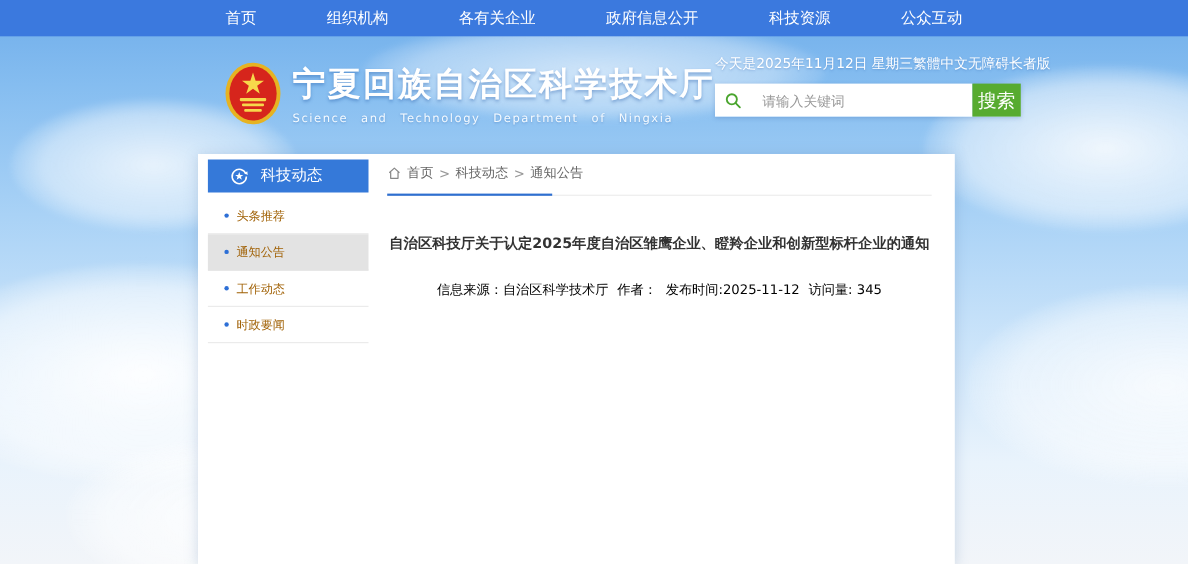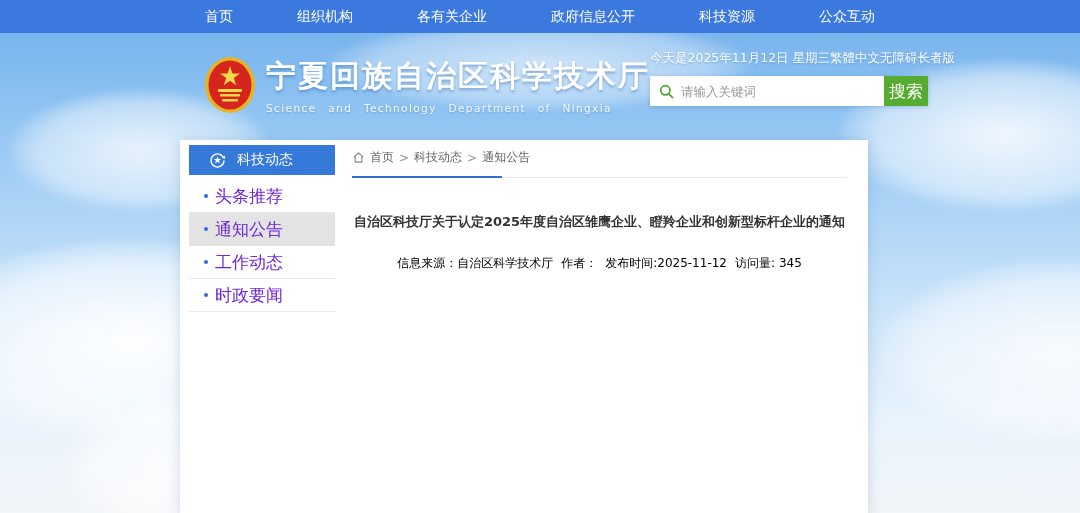--- a/index.html
+++ b/index.html
@@ -44,41 +44,41 @@
     text-shadow:0 1px 2px rgba(25,80,160,.35);
   }
   .header-right { width:278px; display:flex; flex-direction:column; }
   .date-row {
     display:flex; justify-content:space-between; align-items:center;
     color:#fff; font-size:12.5px; margin-top:4px; text-shadow:0 1px 2px rgba(40,90,170,.35); white-space:nowrap;
   }
   .quick-links { display:flex; }
   .quick-links a { color:#fff; text-decoration:none; cursor:pointer; }
   .search-row { display:flex; margin-top:9px; height:30px; box-shadow:0 1px 4px rgba(40,80,150,.25); }
-  .search-input-wrap { flex:1; background:#fff; display:flex; align-items:center; gap:7px; padding:0 9px; }
+  .search-input-wrap { flex:1; background:#fff; display:flex; align-items:center; gap:19px; padding:0 9px; }
   .search-input-wrap input { border:none; outline:none; width:100%; font-size:12.5px; color:#333; font-family:inherit; }
   .search-input-wrap input::placeholder { color:#999; }
   .search-btn { width:44px; background:#57ab30; border:none; color:#fff; font-size:17px; cursor:pointer; font-family:Liberation Sans, sans-serif; }
 
   
   .card {
     position:absolute; left:180px; top:140px; width:688px; height:373px;
     background:#fff; box-shadow:0 2px 12px rgba(90,125,170,.28); z-index:3;
   }
 
   
   .sidebar { position:absolute; left:9px; top:5px; width:146px; background:#fff; }
   .side-header {
     height:30px; background:#3579d9; color:#fff; font-size:14px;
     display:flex; align-items:center; gap:11px; padding-left:20px; cursor:pointer;
   }
   .side-menu { list-style:none; padding-top:5px; }
   .side-item {
     height:33px; display:flex; align-items:center; gap:7px; padding-left:15px;
-    font-size:17px; color:#6d28d9; border-bottom:1px solid #e9e9e9; cursor:pointer;
+    font-size:11px; color:#a16207; border-bottom:1px solid #e9e9e9; cursor:pointer;
   }
   .side-item .dot { width:4px; height:4px; border-radius:50%; background:#2d6fd6; flex:0 0 auto; }
   .side-item.active { background:#e3e3e3; border-bottom-color:#e3e3e3; }
 
   
   .content { position:absolute; left:172px; right:21px; top:9px; }
   .breadcrumb {
     position:relative; display:flex; align-items:center; gap:5px;
     font-size:12px; color:#666; padding-bottom:11px; border-bottom:1px solid #ececec;
   }

